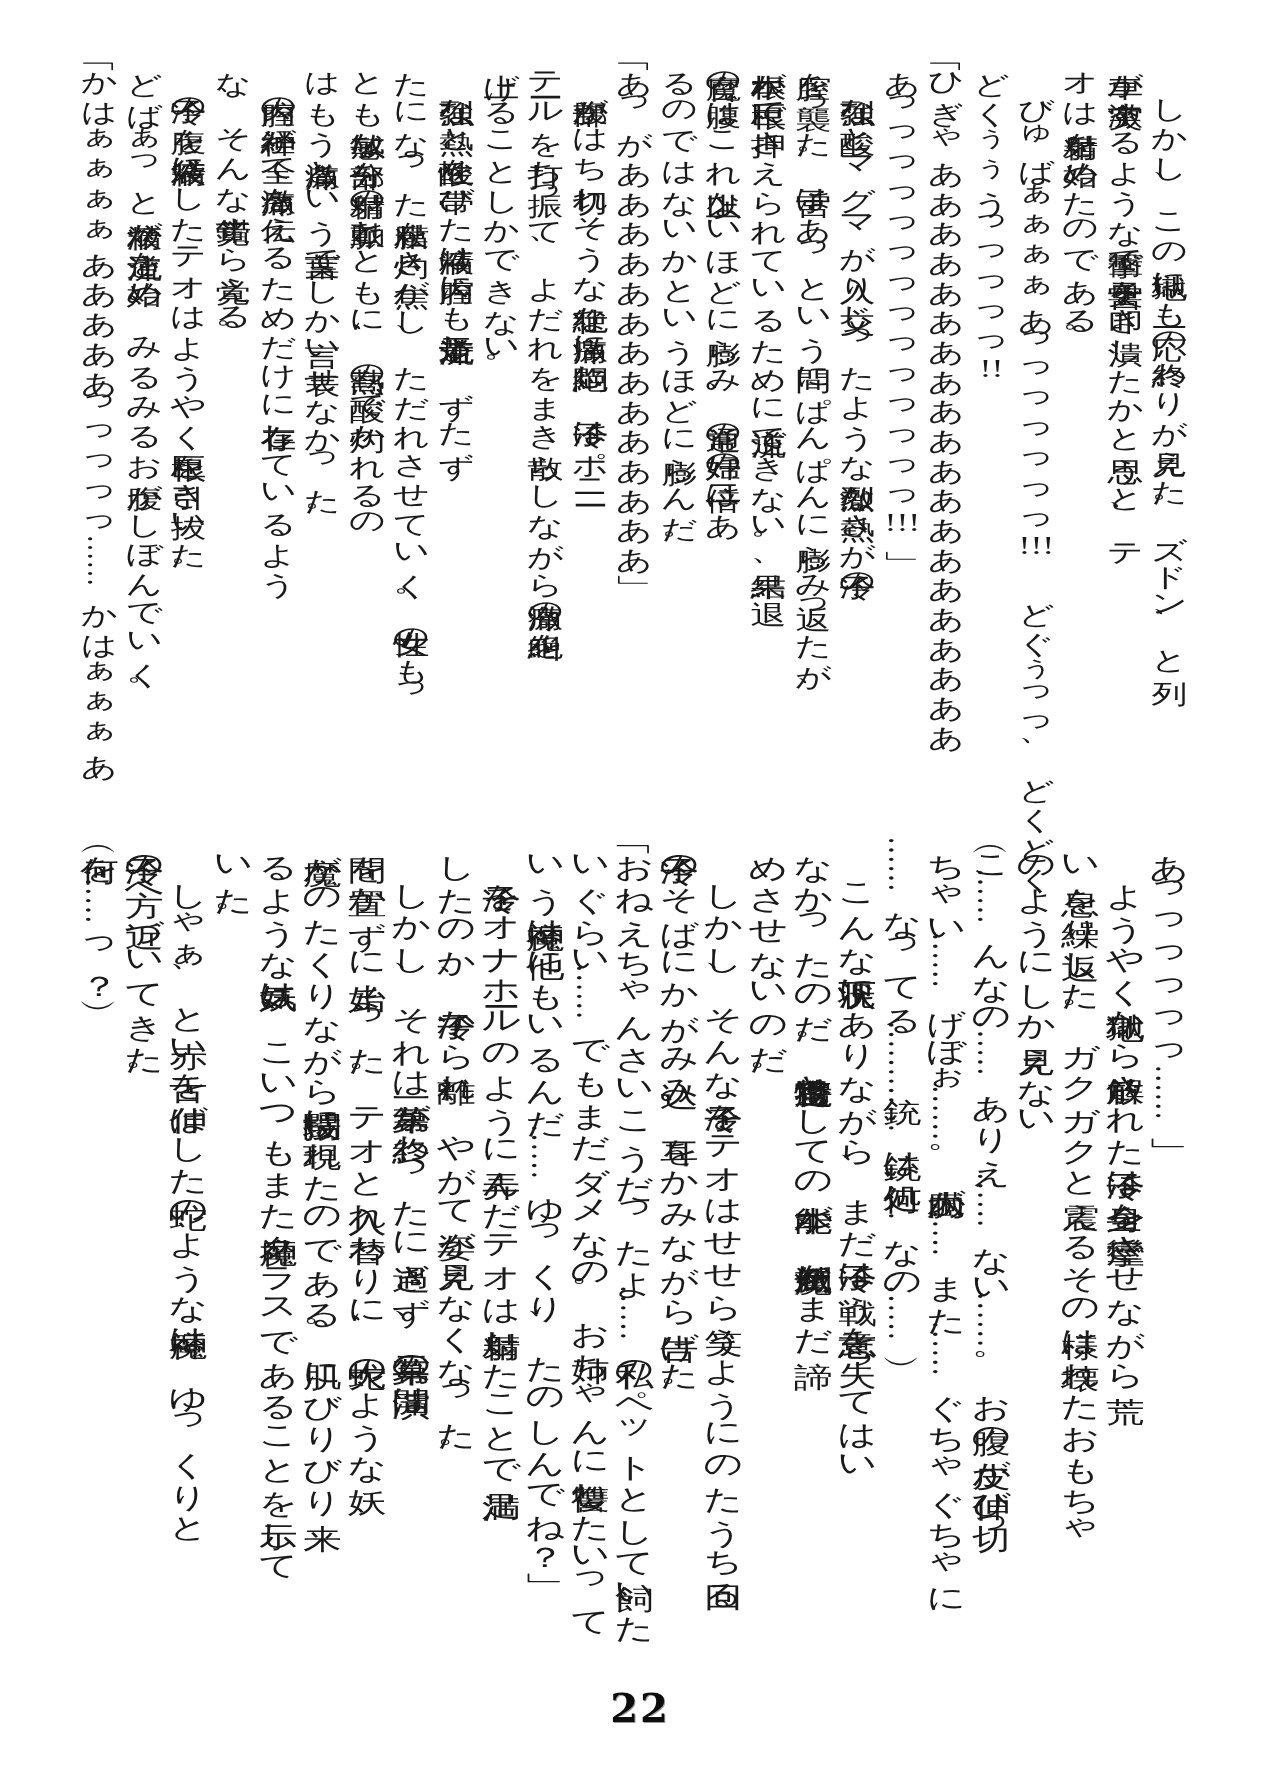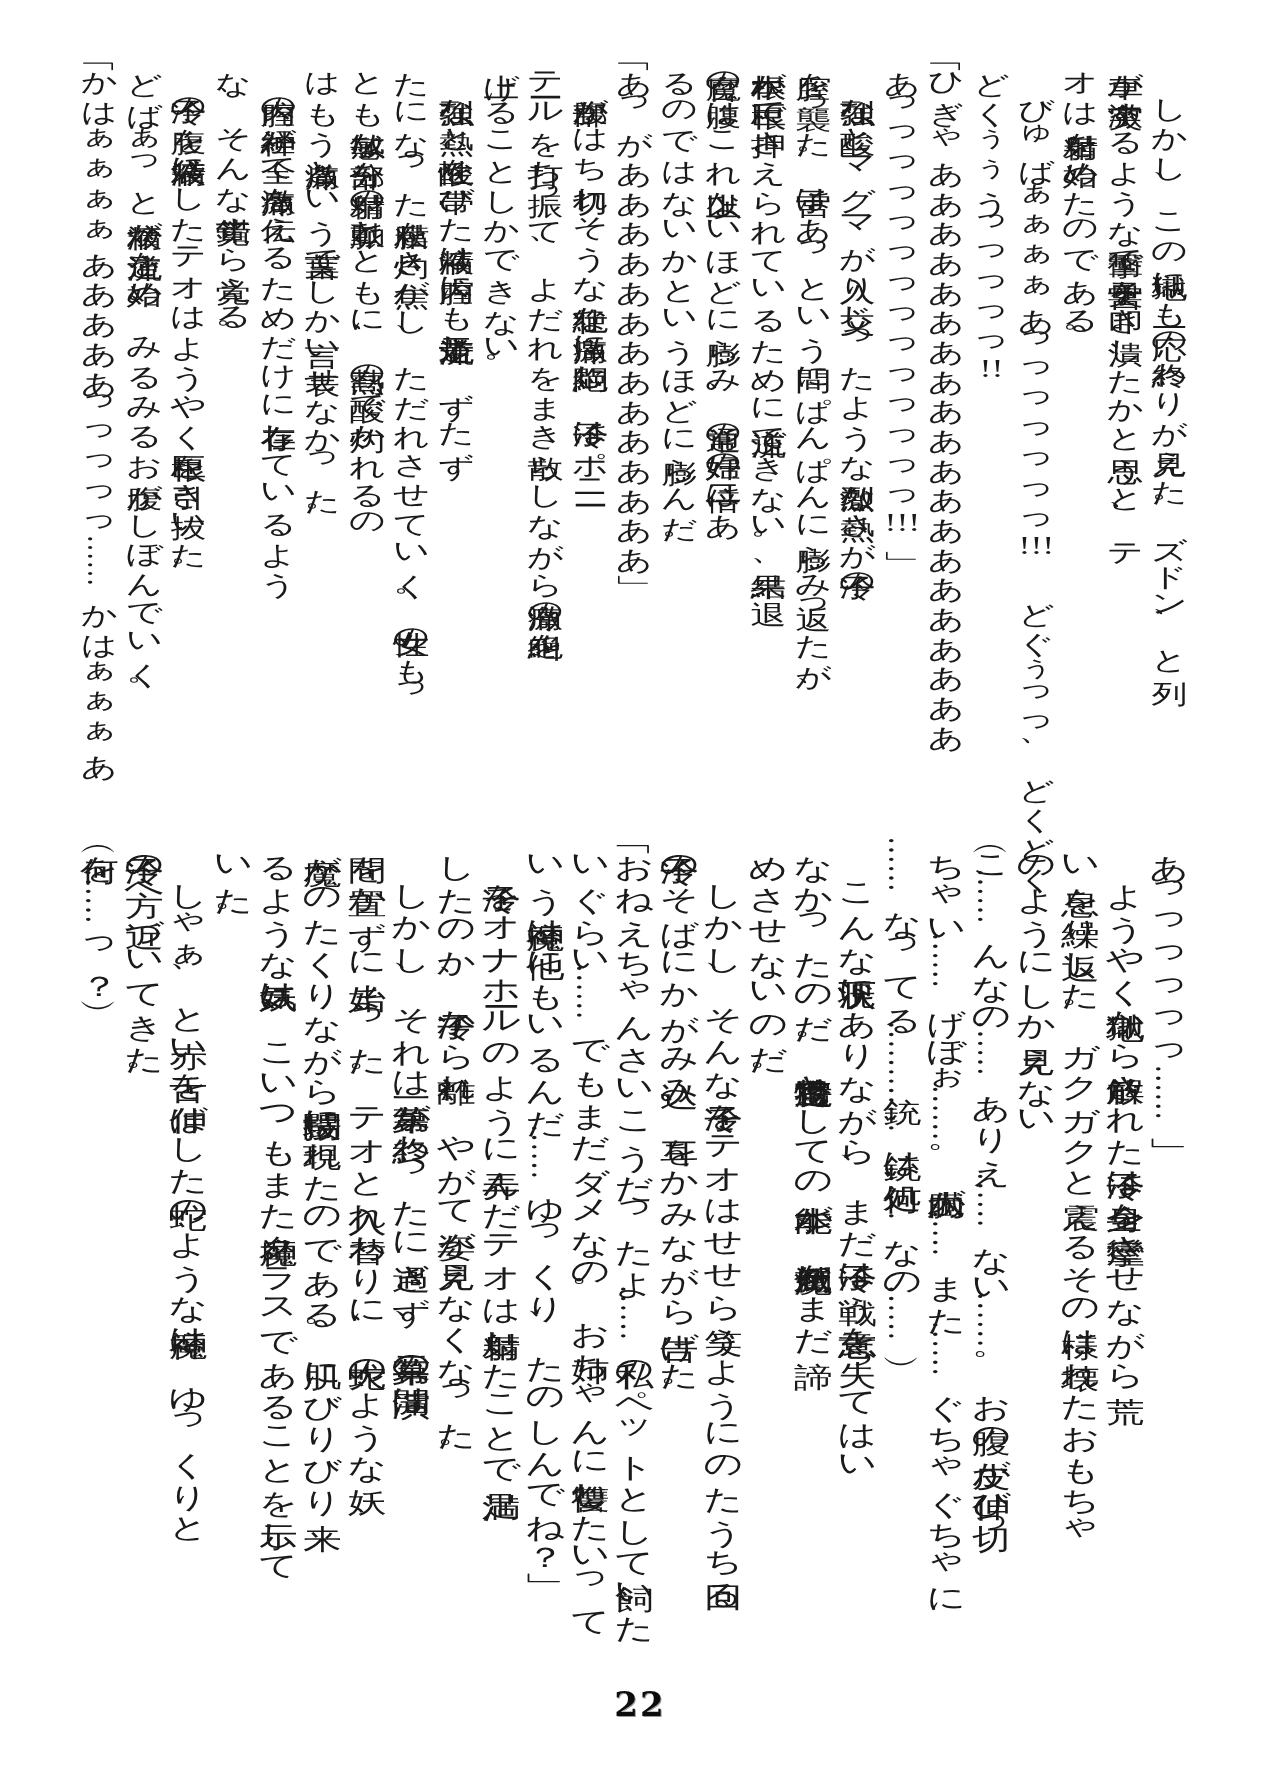--- a/index.html
+++ b/index.html
@@ -53,21 +53,21 @@
     letter-spacing: 0;
   }
   .page-num {
     position: absolute;
     top: 1684px;
     left: 0;
     width: 100%;
     text-align: center;
     font-family: "DejaVu Serif", serif;
     font-weight: bold;
-    font-size: 34px;
+    font-size: 40px;
     letter-spacing: 2px;
     color: #0d0d0d;
     text-shadow: -1px -1px 0 rgba(255,255,255,0.85), 1px 1px 0 rgba(0,0,0,0.4);
   }
 </style>
 </head>
 <body>
 
 <div class="page">
   <div class="block block-top">

